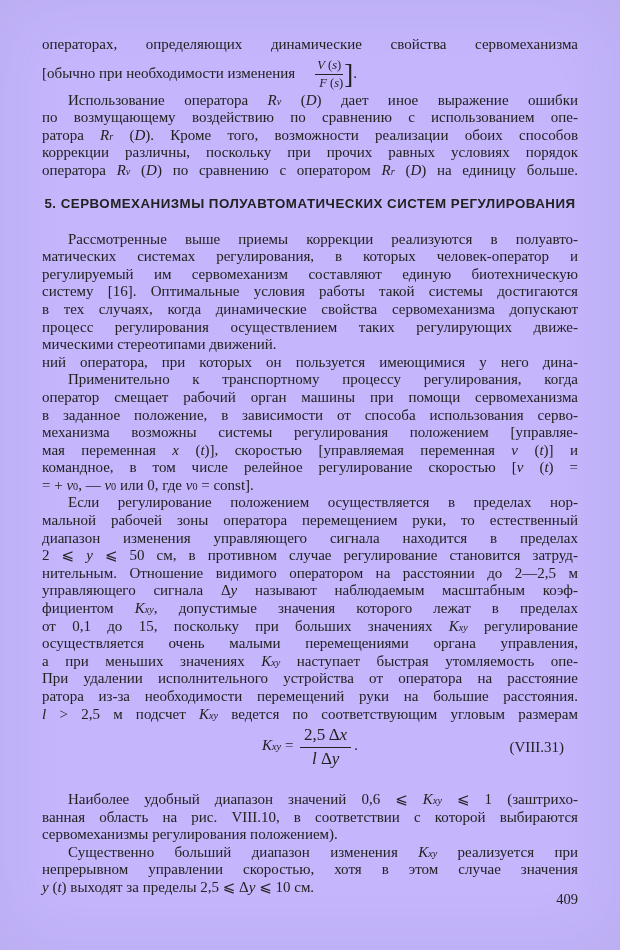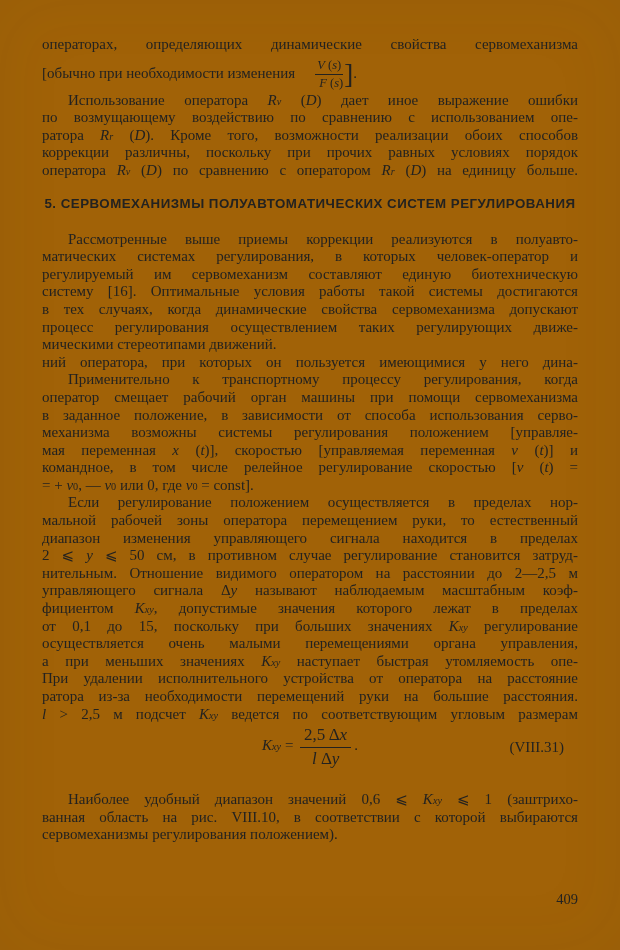--- a/index.html
+++ b/index.html
@@ -5,21 +5,21 @@
   * { box-sizing: border-box; }
   html, body { margin: 0; padding: 0; }
   body {
     width: 620px; height: 950px;
     background: #e9e7e3;
     font-family: "Liberation Serif", serif;
   }
   .page {
     position: relative;
     width: 620px; height: 950px;
-    background: #a16207;
+    background: #c4b5fd;
     color: #232220;
     overflow: hidden;
     box-shadow: inset 0 0 70px rgba(60,55,45,0.07);
   }
   .page-body {
     position: absolute;
     left: 42px; top: 36px; width: 536px;
   }
   .para { margin: 0; }
   .line {
@@ -122,15 +122,20 @@
       </div>
       <div class="equation">
         <span><i>K</i><sub><i>xy</i></sub> = <span class="frac"><span class="num">2,5 Δ<i>x</i></span><span class="den"><i>l</i> Δ<i>y</i></span></span>.</span>
         <span class="eqlabel">(VIII.31)</span>
       </div>
       <div class="para">
         <div class="line j ind">Наиболее удобный диапазон значений 0,6 ⩽ <i>K</i><sub><i>xy</i></sub> ⩽ 1 (заштрихо-</div>
         <div class="line j">ванная область на рис. VIII.10, в соответствии с которой выбираются</div>
         <div class="line">сервомеханизмы регулирования положением).</div>
       </div>
+      <div class="para">
+        <div class="line j ind">Существенно больший диапазон изменения <i>K</i><sub><i>xy</i></sub> реализуется при</div>
+        <div class="line j">непрерывном управлении скоростью, хотя в этом случае значения</div>
+        <div class="line"><i>y</i> (<i>t</i>) выходят за пределы 2,5 ⩽ Δ<i>y</i> ⩽ 10 см.</div>
+      </div>
     </div>
   <div class="pagenum">409</div>
 </div>
 
 </body></html>

